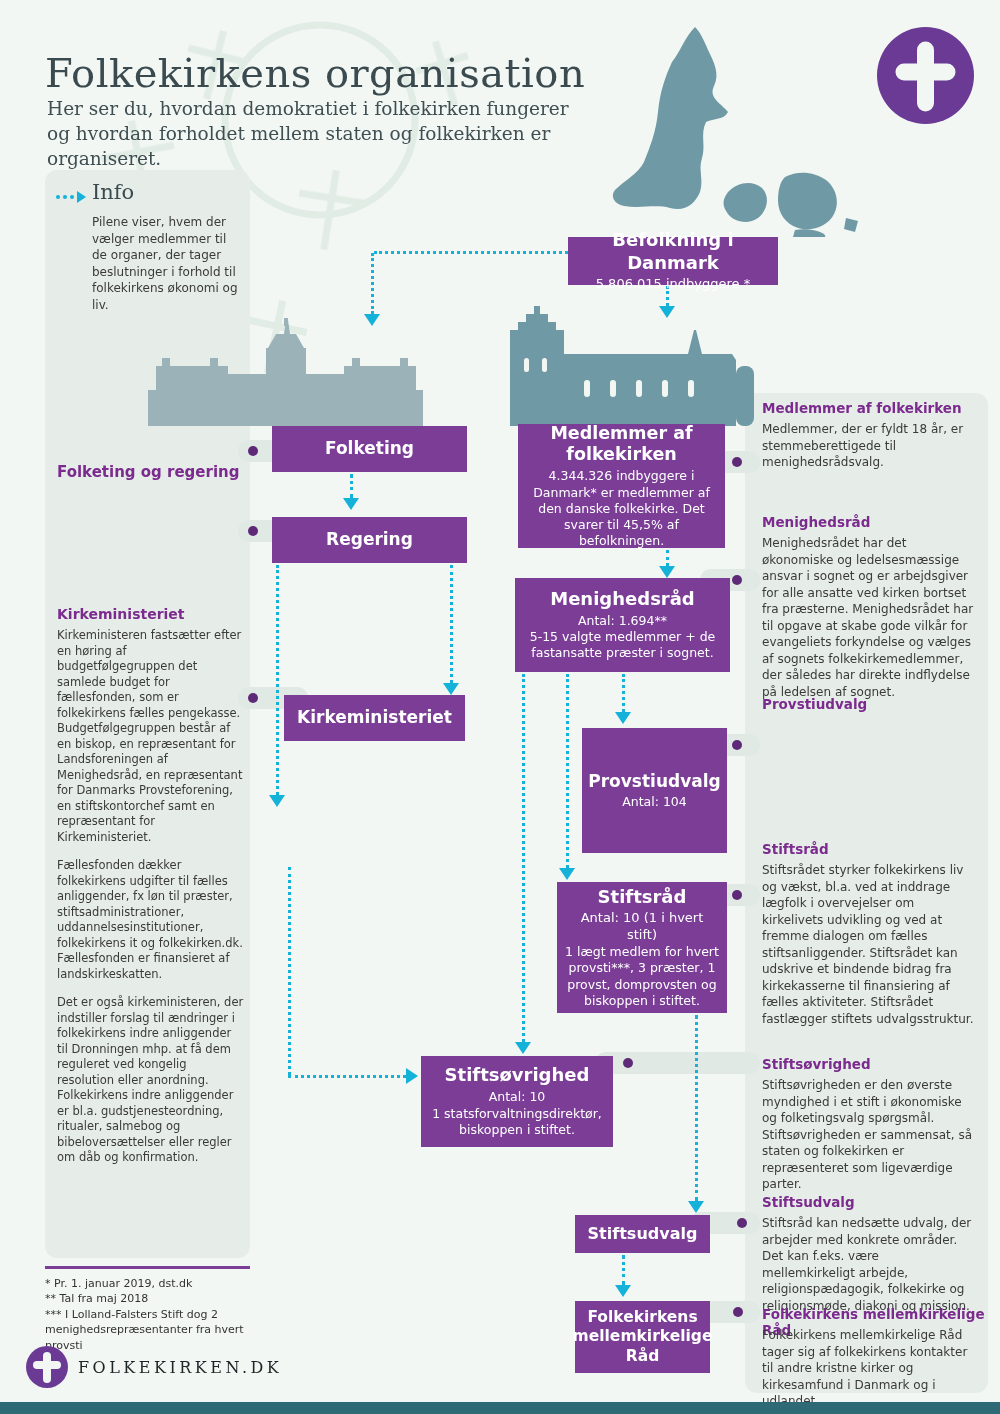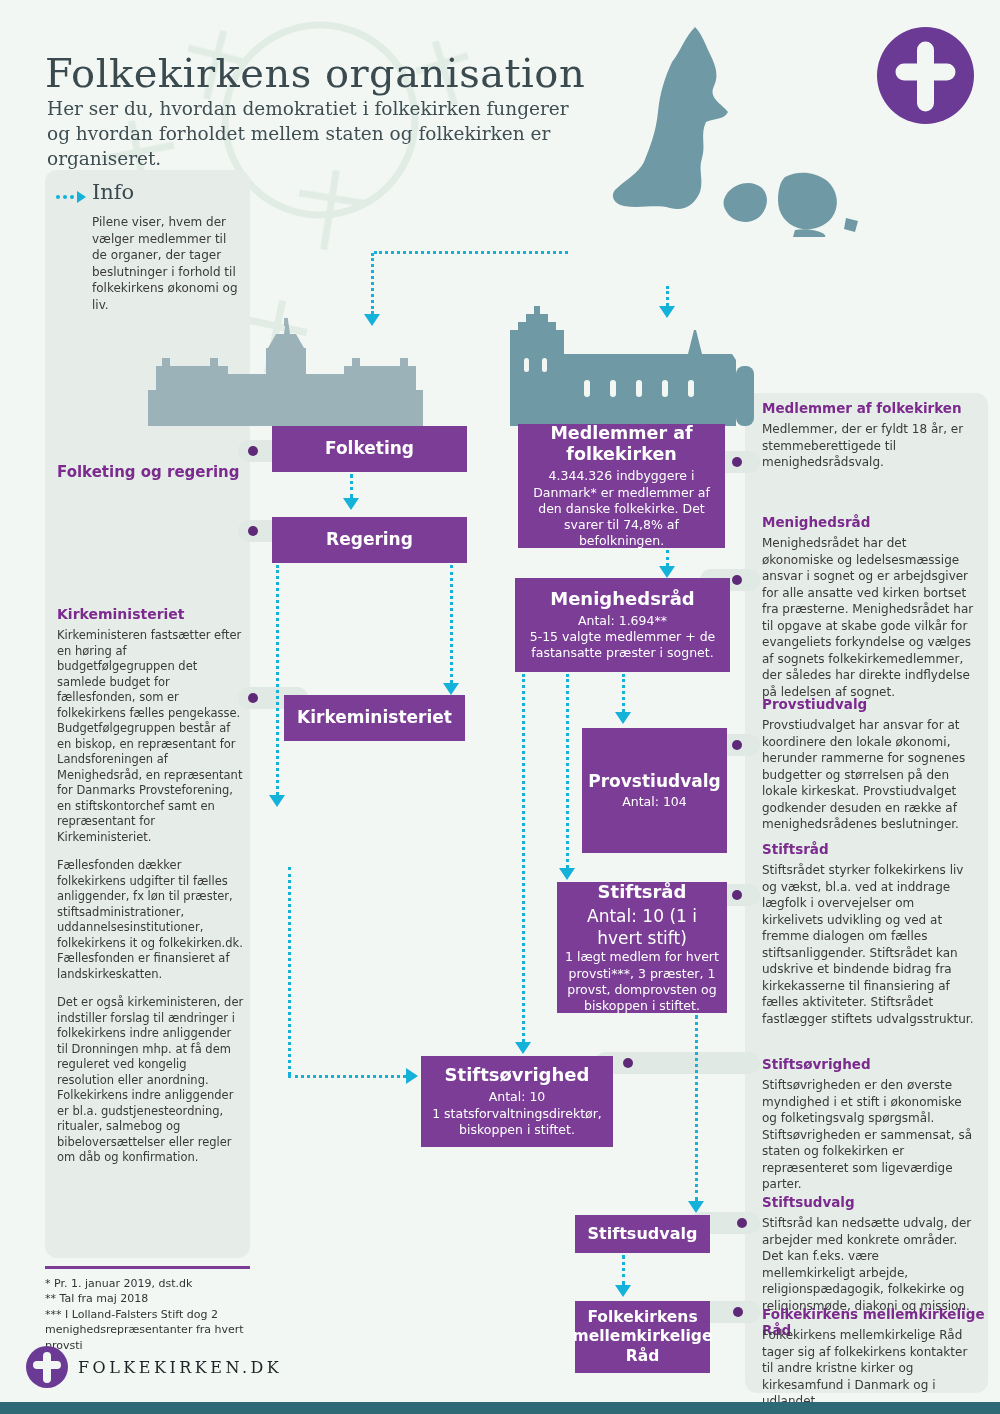--- a/index.html
+++ b/index.html
@@ -205,53 +205,57 @@
   <div class="dot" style="left:248px;top:526px"></div>
   <div class="dot" style="left:248px;top:693px"></div>
   <div class="dot" style="left:732px;top:457px"></div>
   <div class="dot" style="left:732px;top:575px"></div>
   <div class="dot" style="left:732px;top:740px"></div>
   <div class="dot" style="left:732px;top:890px"></div>
   <div class="dot" style="left:623px;top:1058px"></div>
   <div class="dot" style="left:737px;top:1218px"></div>
   <div class="dot" style="left:733px;top:1307px"></div>
 
+  <div class="obox" style="left:568px;top:237px;width:210px;height:48px">
+    <div class="obox-title" style="font-size:18px">Befolkning i Danmark</div>
+    <div class="obox-sub">5.806.015 indbyggere *</div>
+  </div>
 
   <div class="obox" style="left:272px;top:426px;width:195px;height:46px">
     <div class="obox-title">Folketing</div>
   </div>
 
   <div class="obox" style="left:272px;top:517px;width:195px;height:46px">
     <div class="obox-title">Regering</div>
   </div>
 
   <div class="obox" style="left:518px;top:424px;width:207px;height:124px">
     <div class="obox-title" style="font-size:17.5px">Medlemmer af folkekirken</div>
-    <div class="obox-sub" style="font-size:12.5px">4.344.326 indbyggere i Danmark* er medlemmer af den danske folkekirke. Det svarer til 74,8% af befolkningen.</div>
+    <div class="obox-sub" style="font-size:12.5px">4.344.326 indbyggere i Danmark* er medlemmer af den danske folkekirke. Det svarer til 45,5% af befolkningen.</div>
   </div>
 
   <div class="obox" style="left:515px;top:578px;width:215px;height:94px">
     <div class="obox-title" style="font-size:18px">Menighedsråd</div>
     <div class="obox-sub" style="font-size:12.5px">Antal: 1.694**</div>
     <div class="obox-sub" style="font-size:12.5px;margin-top:0">5-15 valgte medlemmer + de fastansatte præster i sognet.</div>
   </div>
 
   <div class="obox" style="left:284px;top:695px;width:181px;height:46px">
     <div class="obox-title">Kirkeministeriet</div>
   </div>
 
 
   <div class="obox" style="left:582px;top:728px;width:145px;height:125px">
     <div class="obox-title">Provstiudvalg</div>
     <div class="obox-sub" style="font-size:12.5px">Antal: 104</div>
   </div>
 
   <div class="obox" style="left:557px;top:882px;width:170px;height:131px">
     <div class="obox-title" style="font-size:18px">Stiftsråd</div>
-    <div class="obox-sub" style="font-size:17px">Antal: 10 (1 i hvert stift)</div>
+    <div class="obox-sub" style="font-size:13px">Antal: 10 (1 i hvert stift)</div>
     <div class="obox-sub" style="font-size:12.5px;margin-top:0">1 lægt medlem for hvert provsti***, 3 præster, 1 provst, domprovsten og biskoppen i stiftet.</div>
   </div>
 
   <div class="obox" style="left:421px;top:1056px;width:192px;height:91px">
     <div class="obox-title" style="font-size:18px">Stiftsøvrighed</div>
     <div class="obox-sub" style="font-size:12.5px">Antal: 10</div>
     <div class="obox-sub" style="font-size:12.5px;margin-top:1px">1 statsforvaltningsdirektør, biskoppen i stiftet.</div>
   </div>
 
   <div class="obox" style="left:575px;top:1215px;width:135px;height:38px">
@@ -287,21 +291,20 @@
     <div>*** I Lolland-Falsters Stift dog 2 menighedsrepræsentanter fra hvert provsti</div>
   </div>
 
   <div class="side-heading" style="left:762px;top:400px">Medlemmer af folkekirken</div>
   <div class="side-text" style="left:762px;top:421px;width:212px">Medlemmer, der er fyldt 18 år, er stemmeberettigede til menighedsrådsvalg.</div>
 
   <div class="side-heading" style="left:762px;top:514px">Menighedsråd</div>
   <div class="side-text" style="left:762px;top:535px;width:212px">Menighedsrådet har det økonomiske og ledelsesmæssige ansvar i sognet og er arbejdsgiver for alle ansatte ved kirken bortset fra præsterne. Menighedsrådet har til opgave at skabe gode vilkår for evangeliets forkyndelse og vælges af sognets folkekirkemedlemmer, der således har direkte indflydelse på ledelsen af sognet.</div>
 
   <div class="side-heading" style="left:762px;top:696px">Provstiudvalg</div>
-  <div class="side-text" style="left:762px;top:717px;width:212px">Provstiudvalget har ansvar for at koordinere den lokale økonomi, herunder rammerne for sognenes budgetter og størrelsen på den lokale kirkeskat. Provstiudvalget godkender desuden en række af menighedsrådenes beslutninger.</div>
 
   <div class="side-heading" style="left:762px;top:841px">Stiftsråd</div>
   <div class="side-text" style="left:762px;top:862px;width:212px">Stiftsrådet styrker folkekirkens liv og vækst, bl.a. ved at inddrage lægfolk i overvejelser om kirkelivets udvikling og ved at fremme dialogen om fælles stiftsanliggender. Stiftsrådet kan udskrive et bindende bidrag fra kirkekasserne til finansiering af fælles aktiviteter. Stiftsrådet fastlægger stiftets udvalgsstruktur.</div>
 
   <div class="side-heading" style="left:762px;top:1056px">Stiftsøvrighed</div>
   <div class="side-text" style="left:762px;top:1077px;width:212px">Stiftsøvrigheden er den øverste myndighed i et stift i økonomiske og folketingsvalg spørgsmål. Stiftsøvrigheden er sammensat, så staten og folkekirken er repræsenteret som ligeværdige parter.</div>
 
   <div class="side-heading" style="left:762px;top:1194px">Stiftsudvalg</div>
   <div class="side-text" style="left:762px;top:1215px;width:212px">Stiftsråd kan nedsætte udvalg, der arbejder med konkrete områder. Det kan f.eks. være mellemkirkeligt arbejde, religionspædagogik, folkekirke og religionsmøde, diakoni og mission.</div>
 

